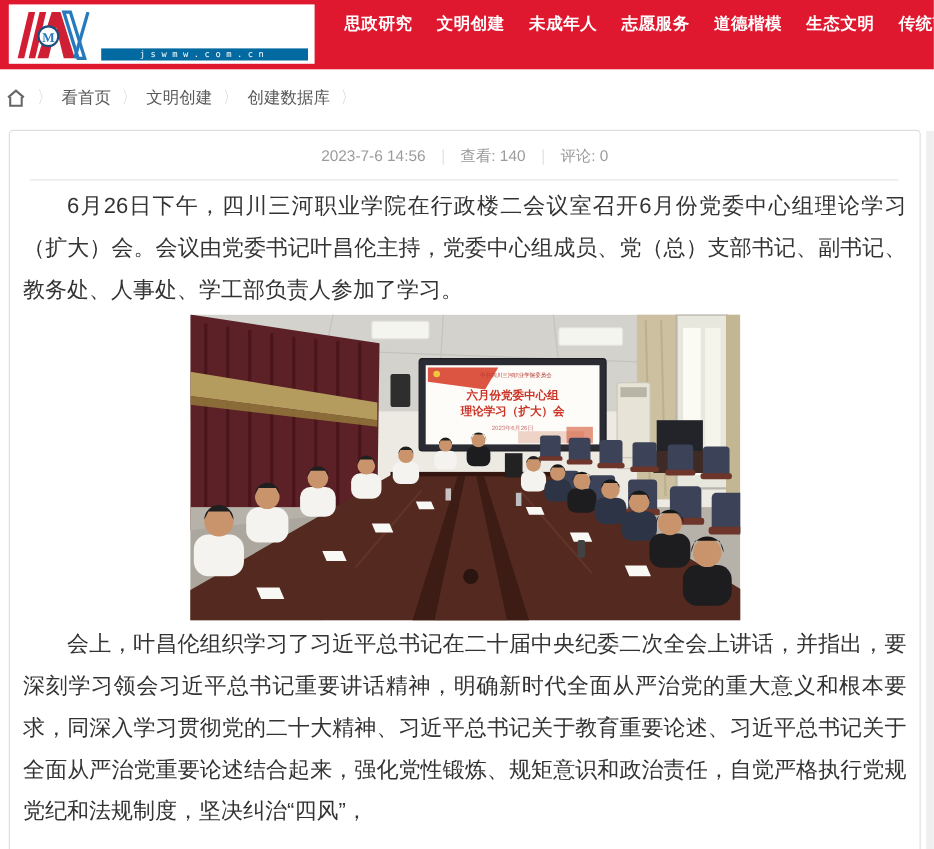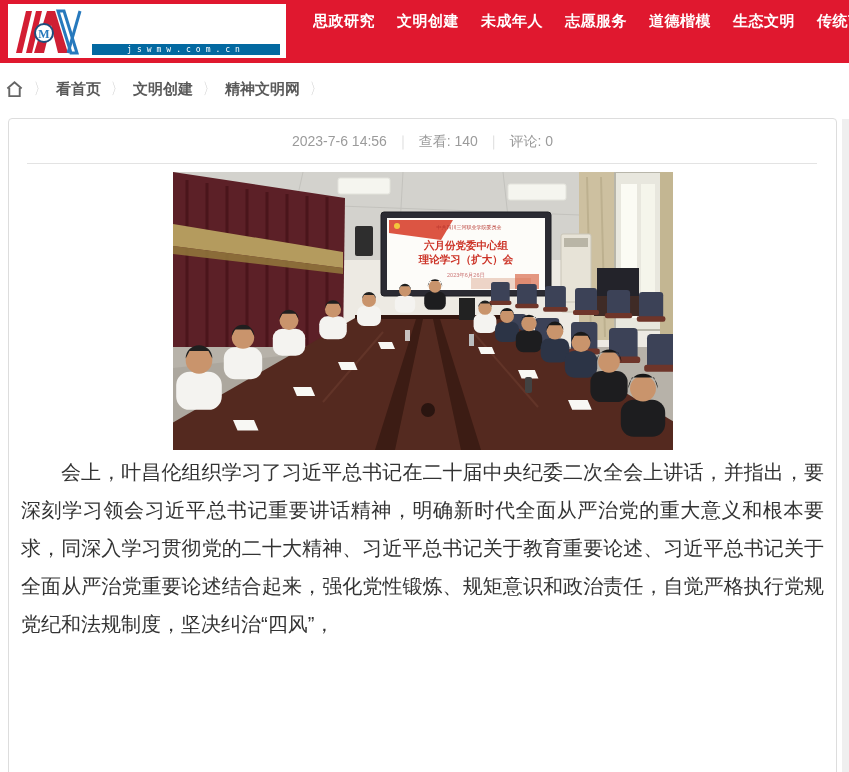--- a/index.html
+++ b/index.html
@@ -32,21 +32,21 @@
     position:absolute;left:313px;top:0;width:536px;height:40px;display:flex;gap:22px;
     align-items:center;padding-top:2px;overflow:hidden;white-space:nowrap;justify-content:space-between;
   }
   .nav-item{color:#fff;font-size:15px;font-weight:bold;flex:0 0 auto;cursor:pointer;letter-spacing:0.5px;}
   
   .breadcrumb{
     position:absolute;left:5px;top:74px;height:30px;display:flex;align-items:center;gap:10px;
     color:#595959;font-size:15px;
   }
   .crumb-sep{color:#cccccc;font-size:12px;transform:scaleY(1.3);}
-  .crumb-item{cursor:pointer;font-weight:bold;}
+  .crumb-item{cursor:pointer;}
   
   .content-box{
     position:absolute;left:8px;top:118px;width:829px;height:668px;
     background:#fff;border:1px solid #ddd;border-radius:4px;overflow:hidden;
   }
   .right-gutter{position:absolute;right:0;top:119px;width:7px;height:653px;background:#efefef;}
   .article-title{
     margin:15px 40px 0;text-align:center;
     font-family:"Liberation Serif","DejaVu Serif",serif;font-weight:bold;
     font-size:28px;line-height:1.2;color:var(--title-color);
@@ -96,33 +96,34 @@
     <svg width="19" height="19" viewBox="0 0 20 20">
       <path d="M2.5,9 L10,2.5 L17.5,9" fill="none" stroke="#666" stroke-width="2"></path>
       <path d="M4.5,8.5 L4.5,17 L15.5,17 L15.5,8.5" fill="none" stroke="#666" stroke-width="2"></path>
     </svg>
   </span>
   <span class="crumb-sep">〉</span>
   <span class="crumb-item">看首页</span>
   <span class="crumb-sep">〉</span>
   <span class="crumb-item">文明创建</span>
   <span class="crumb-sep">〉</span>
-  <span class="crumb-item">精神文明网</span>
+  <span class="crumb-item">创建数据库</span>
   <span class="crumb-sep">〉</span>
 </div>
 
 <div class="right-gutter"></div>
 
 <div class="content-box">
   <div class="article-meta">
     <span>2023-7-6 14:56</span><span class="meta-sep">｜</span><span>查看: 140</span><span class="meta-sep">｜</span><span>评论: 0</span>
   </div>
   <div class="divider"></div>
 
   <div class="article-body">
+    <p>6月26日下午，四川三河职业学院在行政楼二会议室召开6月份党委中心组理论学习（扩大）会。会议由党委书记叶昌伦主持，党委中心组成员、党（总）支部书记、副书记、教务处、人事处、学工部负责人参加了学习。</p>
 
     <div class="photo-wrap">
       <svg viewBox="0 0 500 278" width="500" height="278">
 
         <rect x="0" y="0" width="500" height="95" fill="#d3d2cd"></rect>
         <line x1="130" y1="0" x2="110" y2="90" stroke="#c3c2bd" stroke-width="1"></line>
         <line x1="230" y1="0" x2="225" y2="90" stroke="#c3c2bd" stroke-width="1"></line>
         <line x1="330" y1="0" x2="340" y2="90" stroke="#c3c2bd" stroke-width="1"></line>
         <line x1="60" y1="30" x2="460" y2="45" stroke="#c3c2bd" stroke-width="1"></line>
         <rect x="165" y="6" width="52" height="16" rx="2" fill="#f5f5ef" stroke="#e3e3dc"></rect>

